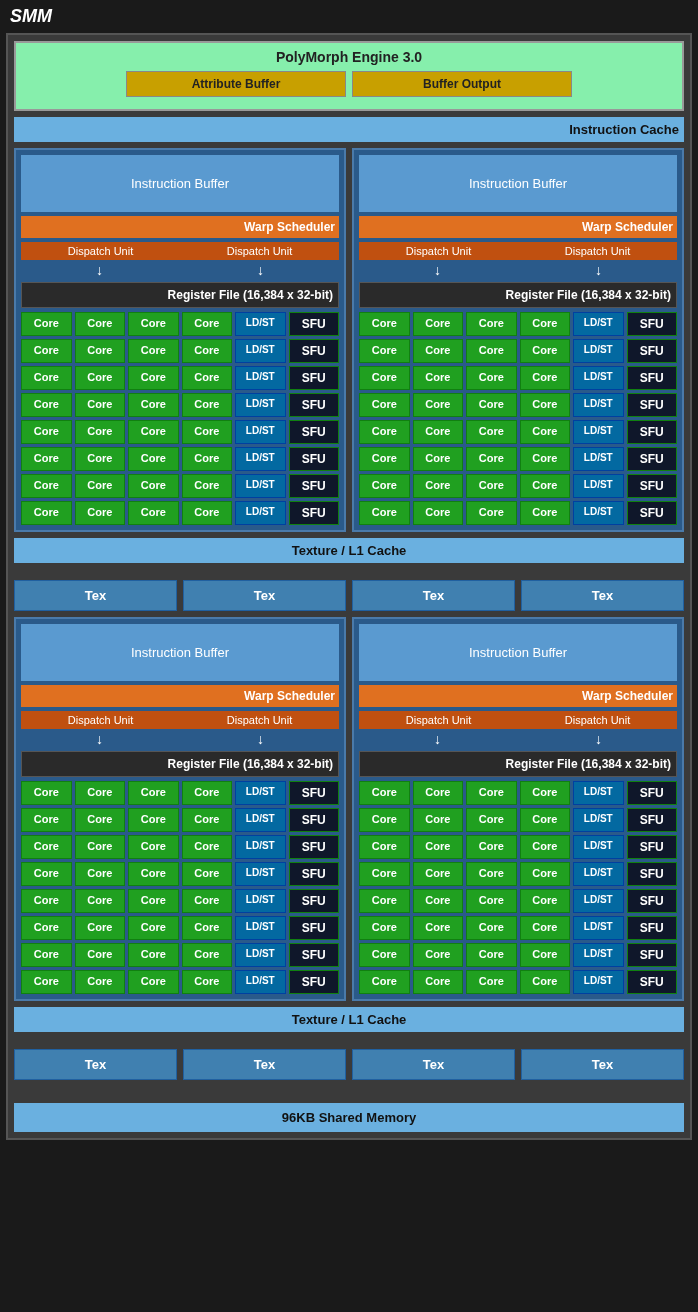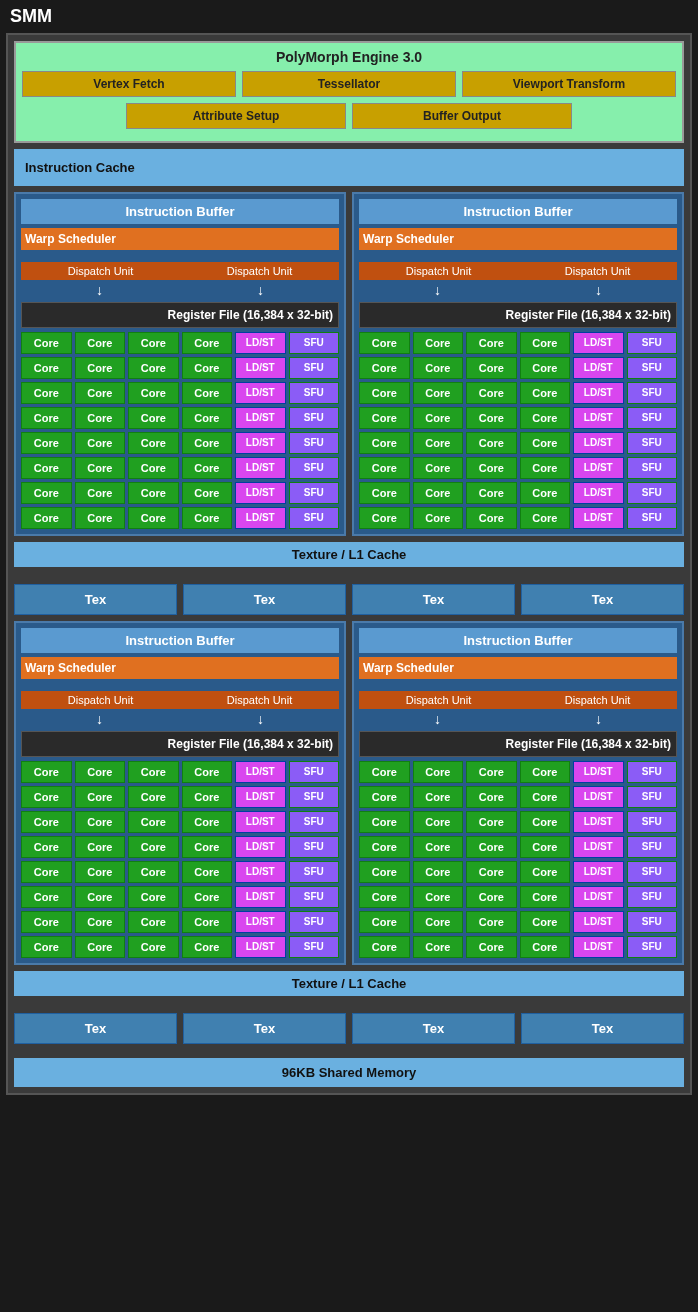--- a/index.html
+++ b/index.html
@@ -9,20 +9,21 @@
       width: 698px;
       min-height: 1312px;
       color: white;
     }
 
     .smm-title {
       color: white;
       font-size: 18px;
       font-weight: bold;
       padding: 6px 10px;
+      font-style: italic;
     }
 
     .outer-wrapper {
       background: #3a3a3a;
       border: 2px solid #555;
       margin: 0 6px 6px 6px;
       padding: 6px;
     }
 
     .polymorph-box {
@@ -54,24 +55,24 @@
       font-size: 12px;
       font-weight: bold;
       text-align: center;
       padding: 5px 10px;
       flex: 1;
     }
 
     .instruction-cache-bar {
       background: #6ab0e0;
       color: #111;
-      text-align: left;
+      text-align: right;
       font-size: 13px;
       font-weight: bold;
-      padding: 11px;
+      padding: 5px;
       margin-bottom: 6px;
     }
 
     .dual-sm-section {
       display: flex;
       gap: 6px;
       margin-bottom: 6px;
     }
 
     .sm-block {
@@ -79,33 +80,33 @@
       background: #2a5a8a;
       border: 2px solid #4a7aaa;
       padding: 5px;
     }
 
     .instruction-buffer-bar {
       background: #5a9ad0;
       color: white;
       text-align: center;
       font-size: 13px;
-      font-weight: bold;
-      padding: 5px;
+      font-weight: normal;
+      padding: 21px;
       margin-bottom: 4px;
     }
 
     .warp-scheduler-bar {
       background: #e07020;
       color: white;
-      text-align: left;
+      text-align: right;
       font-size: 12px;
       font-weight: bold;
       padding: 4px;
-      margin-bottom: 12px;
+      margin-bottom: 4px;
     }
 
     .dispatch-row {
       display: flex;
       margin-bottom: 2px;
     }
 
     .dispatch-cell {
       flex: 1;
       background: #c05010;
@@ -156,35 +157,35 @@
       color: white;
       text-align: center;
       font-size: 11px;
       font-weight: bold;
       padding: 4px 2px;
       border: 1px solid #108010;
     }
 
     .ldst-cell {
       flex: 1;
-      background: #d946ef;
+      background: #0369a1;
       color: white;
       text-align: center;
       font-size: 10px;
       font-weight: bold;
       padding: 4px 2px;
       border: 1px solid #0040a0;
     }
 
     .sfu-cell {
       flex: 1;
-      background: #8b5cf6;
-      color: white;
-      text-align: center;
-      font-size: 10px;
+      background: #0f172a;
+      color: white;
+      text-align: center;
+      font-size: 12px;
       font-weight: bold;
       padding: 4px 2px;
       border: 1px solid #108010;
     }
 
     .texture-cache-bar {
       background: #6ab0e0;
       color: #111;
       text-align: center;
       font-size: 13px;
@@ -211,39 +212,34 @@
       margin-top: 11px;
     }
 
     .shared-memory-bar {
       background: #6ab0e0;
       color: #111;
       text-align: center;
       font-size: 13px;
       font-weight: bold;
       padding: 7px;
-      margin-top: 14px;
+      margin-top: 23px;
     }
   </style>
 </head>
 <body>
 
 <div class="smm-title">SMM</div>
 
 <div class="outer-wrapper">
 
   <div class="polymorph-box">
     <div class="polymorph-title">PolyMorph Engine 3.0</div>
     <div class="polymorph-row">
-      <div class="polymorph-cell">Vertex Fetch</div>
-      <div class="polymorph-cell">Tessellator</div>
-      <div class="polymorph-cell">Viewport Transform</div>
-    </div>
-    <div class="polymorph-row">
-      <div class="polymorph-cell" style="max-width: 220px;">Attribute Setup</div>
+      <div class="polymorph-cell" style="max-width: 220px;">Attribute Buffer</div>
       <div class="polymorph-cell" style="max-width: 220px;">Buffer Output</div>
     </div>
   </div>
 
   <div class="instruction-cache-bar">Instruction Cache</div>
 
   <div class="dual-sm-section">
 
     <div class="sm-block">
       <div class="instruction-buffer-bar">Instruction Buffer</div>

